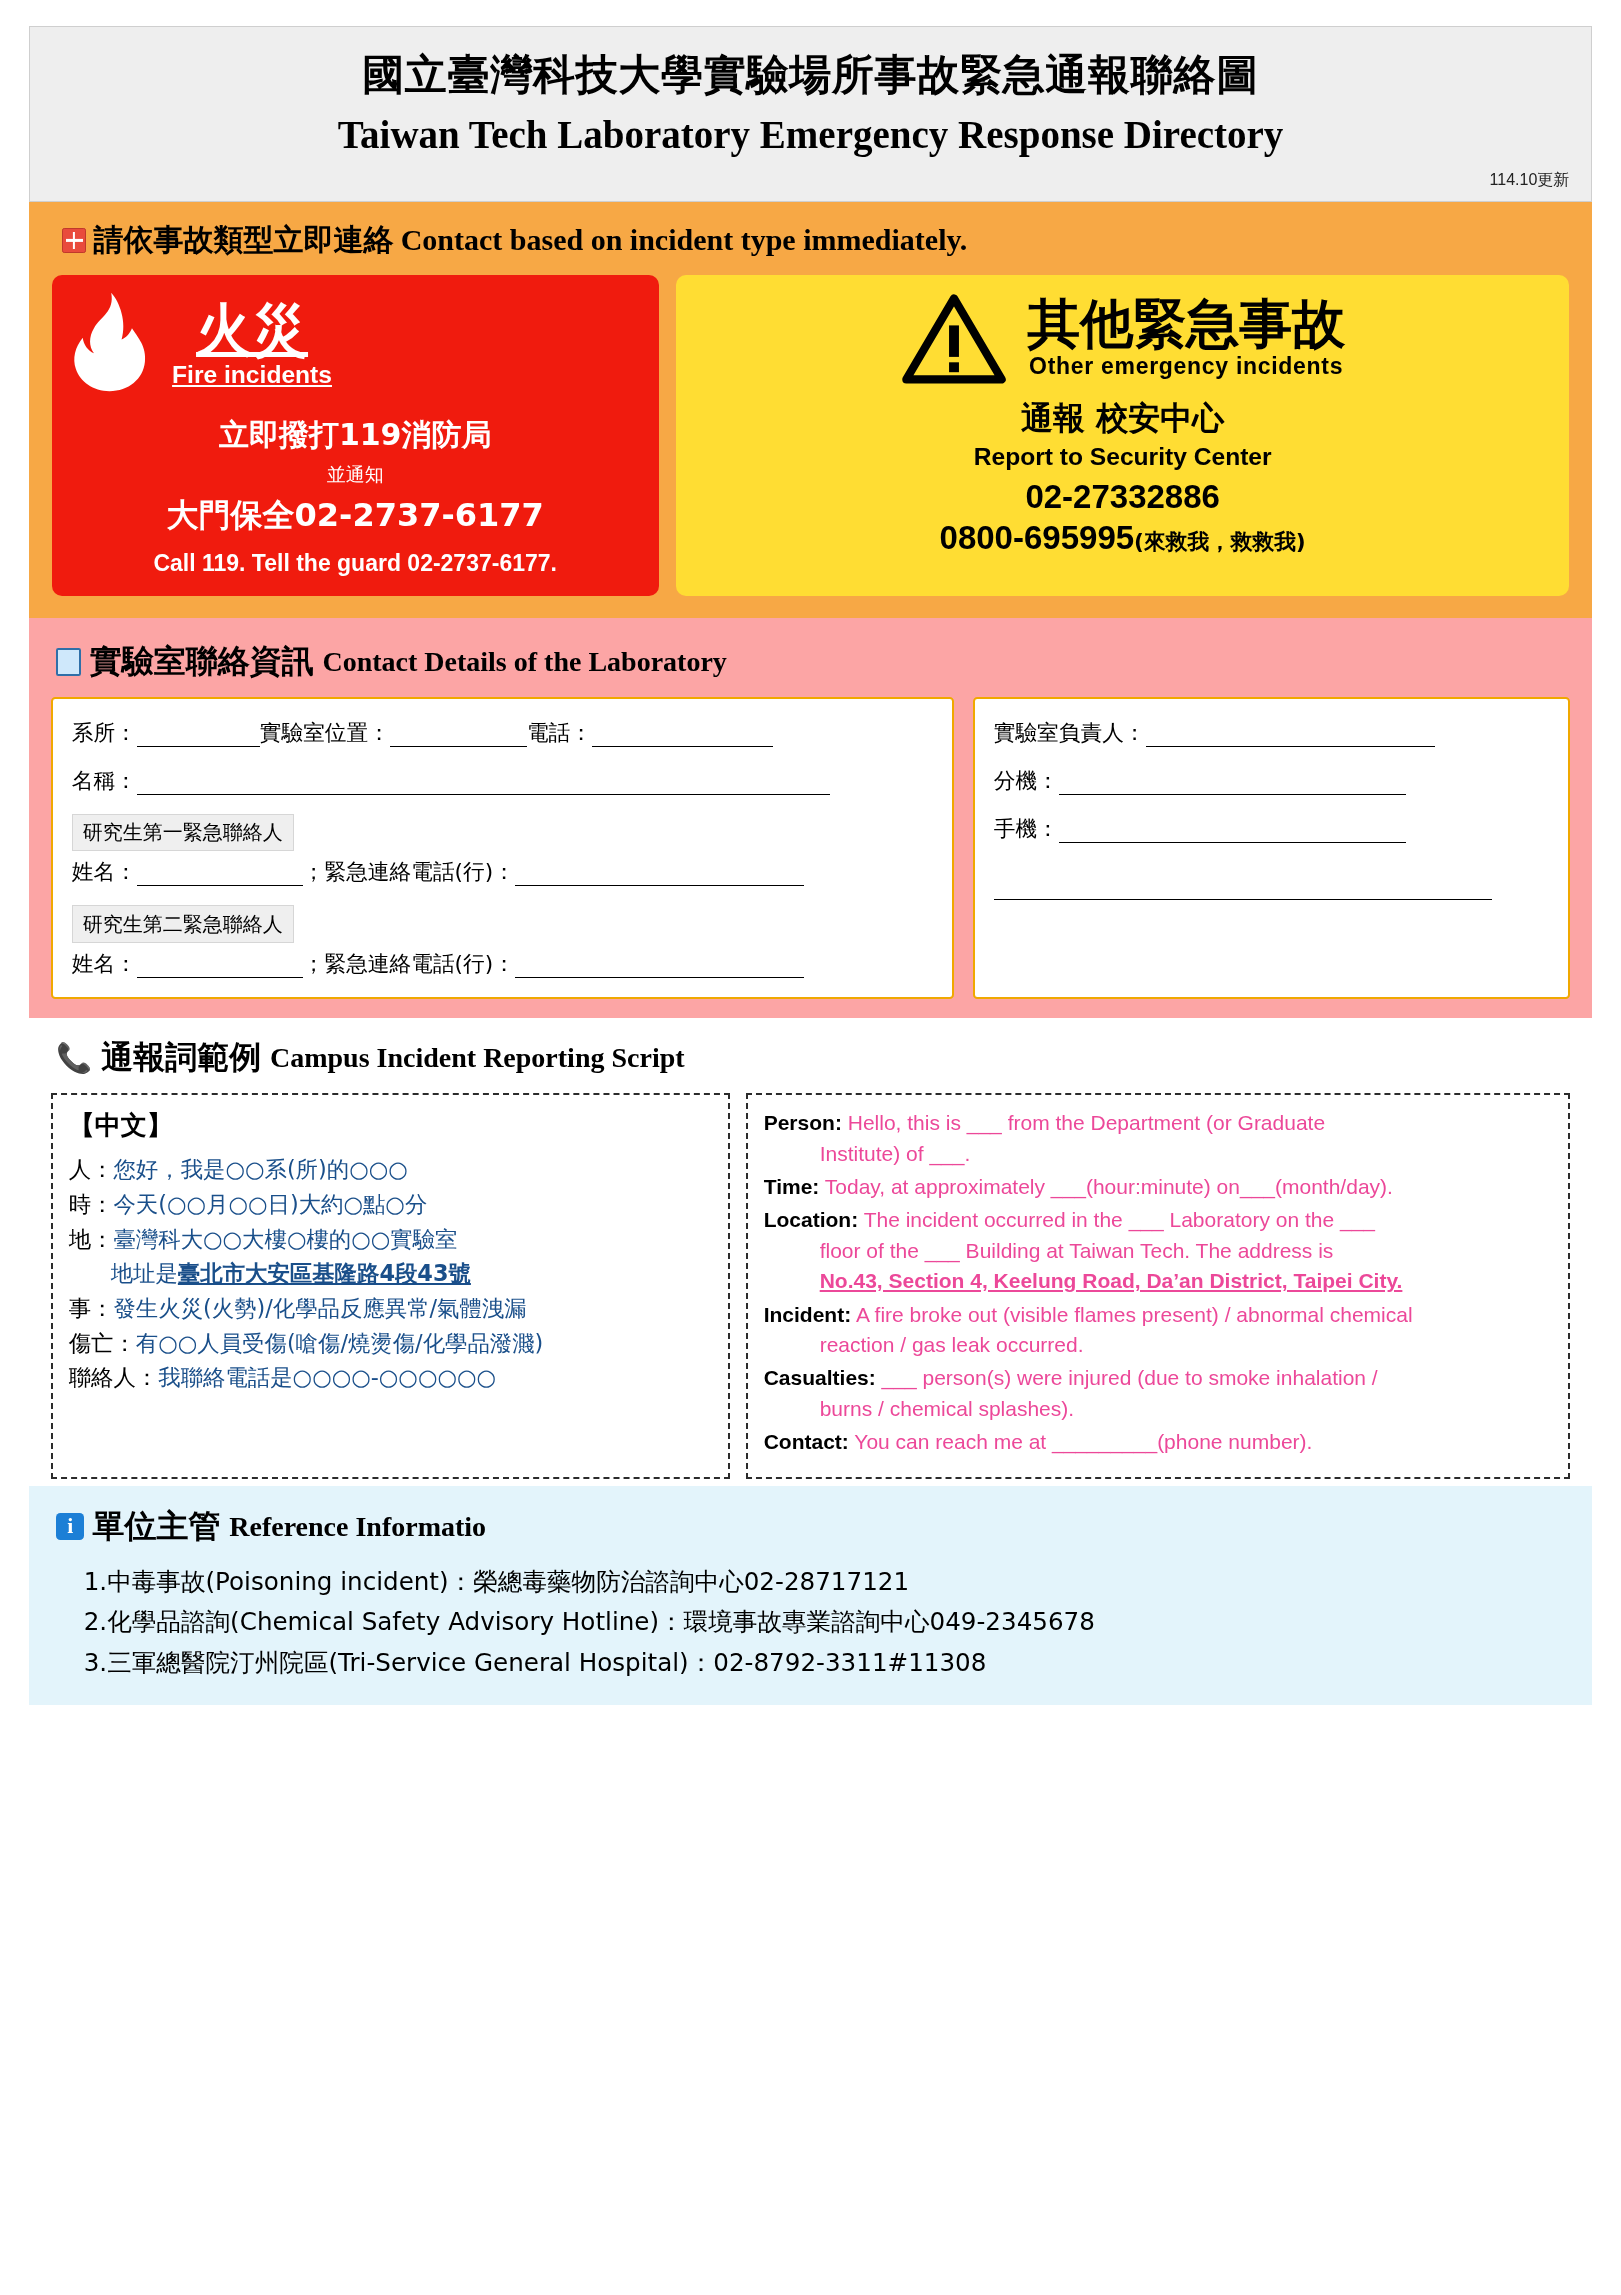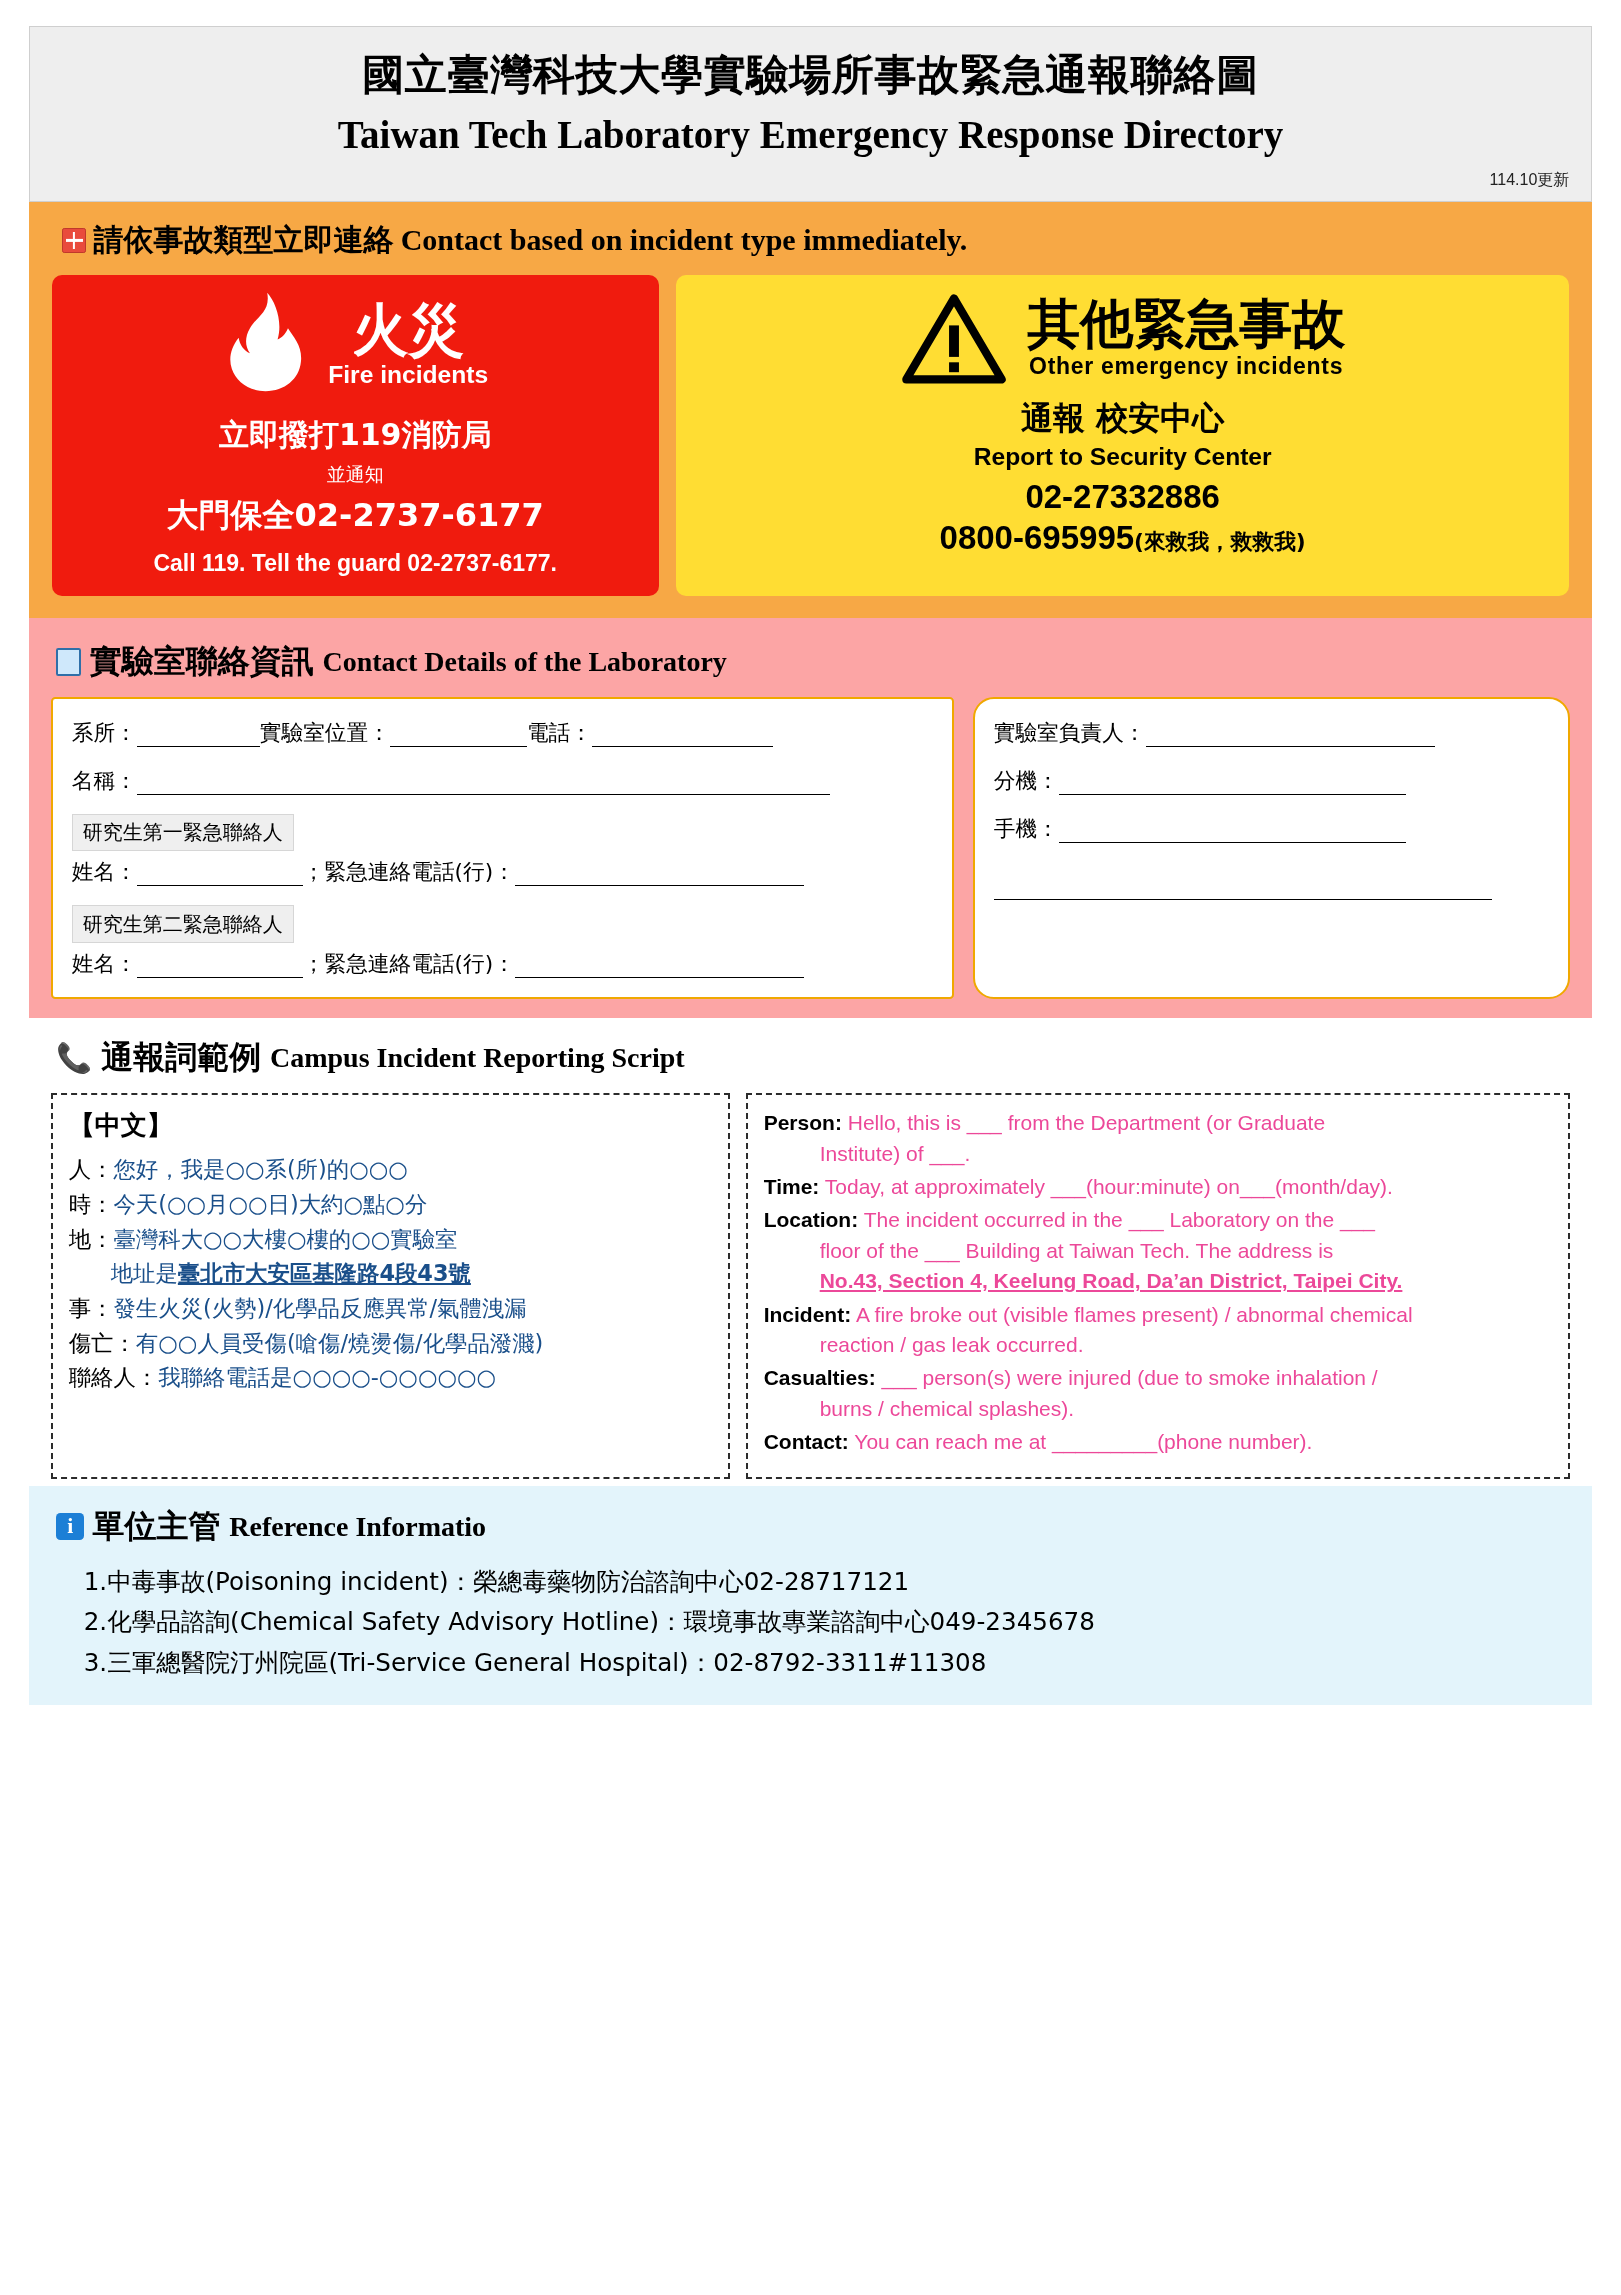--- a/index.html
+++ b/index.html
@@ -77,21 +77,21 @@
   .band-cards { display:flex; gap:17.3px; }
 
   .card-fire {
     flex: 0 0 607px;
     background:#f01b0e;
     border-radius: 10px;
     color:#fff;
     padding: 16px 14.4px 19px 14.4px;
     text-align:center;
   }
-  .fire-head { display:flex; align-items:center; justify-content:center; gap:19px; }
+  .fire-head { display:flex; align-items:center; gap:19px;text-decoration:underline; }
   .flame { width: 87px; height: 108px; }
   .fire-title { text-align:center; }
   .fire-title .zh {
     font-size: 56px; font-weight:bold; line-height:1.0;
     font-family:"DejaVu Sans", sans-serif;
   }
   .fire-title .en { font-size:24.6px; font-weight:bold; margin-top:2.9px; }
   .fire-line1 { font-size:30px; font-weight:bold; margin-top:16px; font-family:"DejaVu Sans", sans-serif;}
   .fire-line2 { font-size:19px; margin-top:5.8px; font-family:"DejaVu Sans", sans-serif;}
   .fire-line3 { font-size:32px; font-weight:bold; margin-top:5.8px; font-family:"DejaVu Sans", sans-serif;}
@@ -144,21 +144,21 @@
   .contact-boxes { display:flex; gap:19px; }
   .box {
     border:2.2px solid #f0a800;
     border-radius:4.3px;
     background:#ffffff;
     padding: 19px 19px 19px 19px;
     font-size:21.7px;
     font-family:"DejaVu Sans", sans-serif;
   }
   .box-left { flex: 0 0 903px; }
-  .box-right { flex:1 1 auto;border-radius:21px; }
+  .box-right { flex:1 1 auto; }
   .frow { margin-bottom: 19px; display:flex; align-items:flex-end; flex-wrap:wrap; }
   .ul { display:inline-block; border-bottom:1.4px solid #000; height:24.6px; }
   .tagbox {
     display:inline-block; background:#efefef; border:0.7px solid #d6d6d6;
     padding:4.3px 10px; font-size:20px; margin-bottom:5.8px;
   }
 
   
   .script-section { padding: 11.6px 21.7px 7.2px 21.7px; }
   .script-cols { display:flex; gap:16px; }

